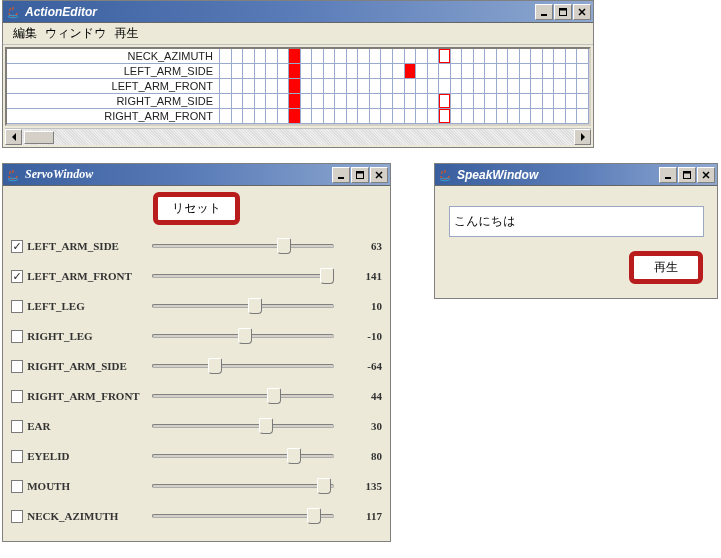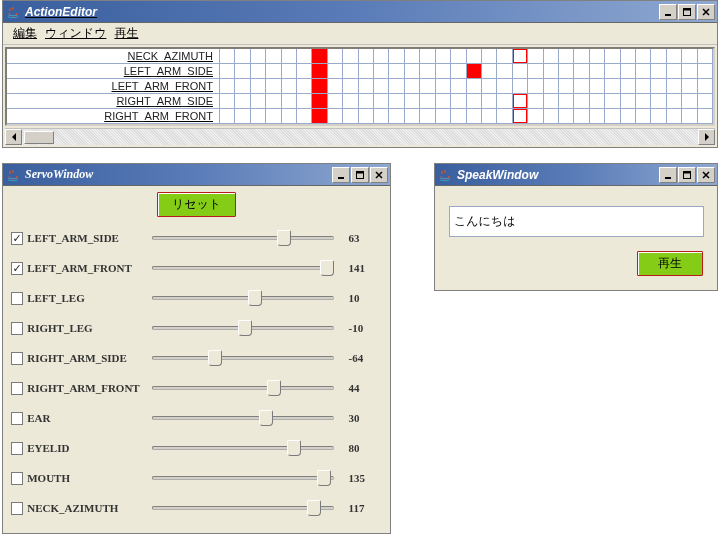--- a/index.html
+++ b/index.html
@@ -146,23 +146,23 @@
   
   .servo-body {
     padding: 6px 8px 10px 8px;
   }
   .reset-btn-row {
     display: flex;
     justify-content: center;
     margin-bottom: 6px;
   }
   .btn {
-    background: #84cc16;
-    border: 1px solid #b91c1c;
-    border-radius: 1px;
+    background: #ffffff;
+    border: 5px solid #b91c1c;
+    border-radius: 6px;
     padding: 3px 14px;
     font-size: 12px;
     box-shadow: inset 1px 1px 0 #fff;
     cursor: default;
   }
   .servo-rows { display: flex; flex-direction: column; gap: 0; }
   .servo-row {
     display: flex;
     align-items: center;
     height: 30px;
@@ -214,40 +214,40 @@
     border-left-color: #fff;
     border-radius: 2px 2px 4px 4px;
     transform: translateX(-50%);
   }
   .sval {
     width: 36px;
     margin-left: 14px;
     font-size: 11px;
     font-weight: bold;
     color: #333;
-    text-align: left;
+    text-align: right;
   }
 
   
   .speak-body { padding: 20px 14px 14px 14px; }
   .speak-input {
     width: 255px;
     border: 1px solid #9aa8c4;
     padding: 2px 4px;
     font-size: 12px;
     height: 31px;
     background: white;
   }
   .speak-btn-row { display: flex; justify-content: flex-end; margin-top: 14px; }
 
 </style>
 </head>
 <body>
 
-<div class="window" style="left:2px; top:0; width:716px;text-decoration:underline;">
+<div class="window" style="left:2px; top:0; width:592px;">
   <div class="titlebar">
     <span class="icon">
       <svg width="14" height="14" viewBox="0 0 14 14">
           <path d="M3 8c0 2 2 3 4 3s4-1 4-3M4 3c1 1-1 2 0 3m3-4c1 1-1 2 0 3" stroke="#d52" stroke-width="1.2" fill="none"></path>
           <ellipse cx="7" cy="11.5" rx="5" ry="1.2" fill="none" stroke="#39c" stroke-width="1"></ellipse>
         </svg>
     </span>
     <span class="title-text">ActionEditor</span>
     <div class="titlebar-buttons">
       <div class="tbtn">

